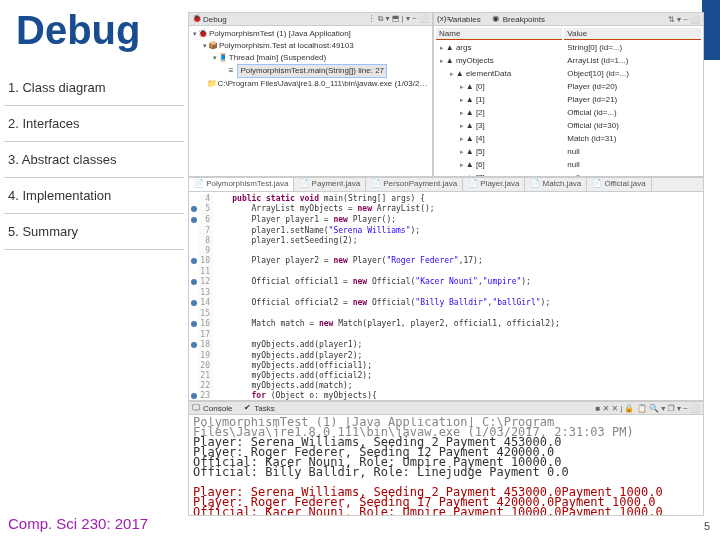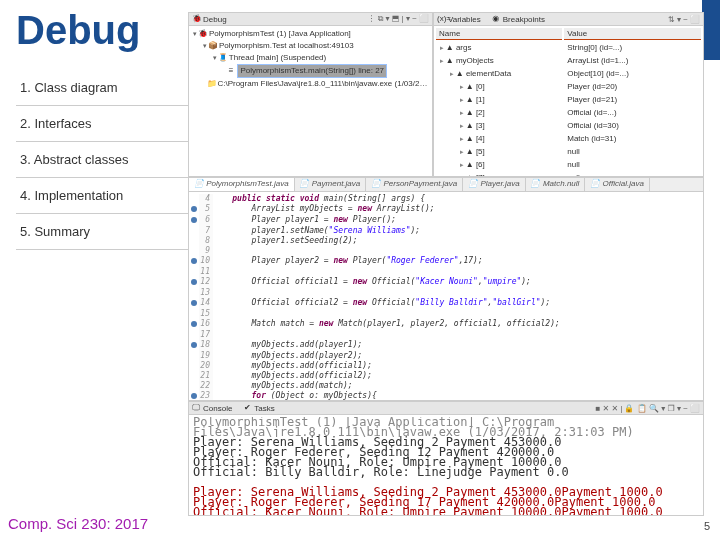--- a/index.html
+++ b/index.html
@@ -1,42 +1,42 @@
 <!DOCTYPE html>
 <html><head>
 <meta charset="utf-8">
 <style>
 * { margin: 0; padding: 0; box-sizing: border-box; }
 body { font-family: Verdana, Arial, sans-serif; width: 720px; height: 540px; background: #fff; position: relative; overflow: hidden; }
 .title { position: absolute; top: 8px; left: 16px; font-size: 40px; font-weight: bold; color: #1a4d8f; }
 .accent-box { position: absolute; top: 0; right: 0; width: 18px; height: 60px; background: #1a4d8f; }
-.nav-list { position: absolute; top: 70px; left: 16px; width: 180px; }
+.nav-list { position: absolute; top: 70px; left: 4px; width: 180px; }
 .nav-item { padding: 10px 4px; border-bottom: 1px solid #ccc; font-size: 13px; color: #333; }
 .footer { position: absolute; bottom: 8px; left: 8px; font-size: 15px; color: #a21caf; }
 .page-num { position: absolute; bottom: 8px; right: 10px; font-size: 11px; color: #444; }
 .ide { position: absolute; top: 12px; left: 188px; width: 516px; height: 504px; background: #f5f5f5; font-family: "Segoe UI", Tahoma, sans-serif; font-size: 8px; color: #333; }
 .pane { background: #fff; border: 1px solid #ccc; position: absolute; overflow: hidden; }
 .pane-hdr { background: #e6e6e6; padding: 1px 3px; font-size: 8px; display: flex; align-items: center; gap: 3px; border-bottom: 1px solid #ccc; height: 13px; }
 .pane-hdr .spacer { flex: 1; }
 .ico { display: inline-block; width: 8px; height: 8px; font-size: 8px; line-height: 8px; text-align: center; }
 .toolbar-icons { display: flex; gap: 2px; font-size: 8px; color: #666; }
 .debug-pane { top: 0; left: 0; width: 245px; height: 165px; }
 .tree { padding: 2px 4px; font-size: 8px; line-height: 12px; }
 .tree-row { white-space: nowrap; overflow: hidden; text-overflow: ellipsis; }
 .indent1 { padding-left: 10px; }
 .indent2 { padding-left: 20px; }
 .indent3 { padding-left: 30px; }
-.hl { background: #a3a3a3; display: inline-block; padding: 0 2px; border: 1px solid #99c2ff; }
+.hl { background: #e5e5e5; display: inline-block; padding: 0 2px; border: 1px solid #99c2ff; }
 .exp { color: #666; font-size: 7px; }
 .vars-pane { top: 0; left: 245px; width: 271px; height: 165px; }
 .var-tbl { width: 100%; font-size: 8px; }
 .var-tbl th { text-align: left; background: #eee; padding: 1px 3px; border-bottom: 1px solid #c2410c; font-weight: normal; }
 .var-tbl td { padding: 0 3px; line-height: 11px; white-space: nowrap; overflow: hidden; }
 .tri { color: #888; font-size: 7px; }
-.editor-pane { top: 165px; left: 0; width: 516px; height: 224px; font-style: italic; }
+.editor-pane { top: 165px; left: 0; width: 516px; height: 224px; }
 .tabs { display: flex; font-size: 8px; background: #eee; height: 14px; border-bottom: 1px solid #ccc; }
 .tab { padding: 1px 5px; border-right: 1px solid #ccc; color: #555; white-space: nowrap; }
 .tab.active { background: #fff; }
 .code { padding: 2px 0; font-family: Consolas, monospace; font-size: 8px; line-height: 10px; overflow: hidden; }
 .code-row { display: flex; white-space: pre; }
 .gutter { width: 14px; text-align: right; color: #999; padding-right: 3px; flex-shrink: 0; background: #fafafa; }
 .marker { width: 10px; flex-shrink: 0; text-align: center; }
 .bp { background: #4a7ab3; color: #fff; border-radius: 50%; width: 6px; height: 6px; display: inline-block; margin-top: 2px; }
 .cline { color: #333; }
 .kw { color: #7f0055; font-weight: bold; }
@@ -143,21 +143,21 @@
         </tbody>
     </table>
   </div>
 
   <div class="pane editor-pane">
     <div class="tabs">
         <div class="tab active">📄 PolymorphismTest.java</div>
         <div class="tab">📄 Payment.java</div>
         <div class="tab">📄 PersonPayment.java</div>
         <div class="tab">📄 Player.java</div>
-        <div class="tab">📄 Match.null</div>
+        <div class="tab">📄 Match.java</div>
         <div class="tab">📄 Official.java</div>
       </div>
     <div class="code">
         <div class="code-row"><span class="marker"></span><span class="gutter">4</span><span class="cline">    <span class="kw">public</span> <span class="kw">static</span> <span class="kw">void</span> main(String[] args) {</span></div>
         <div class="code-row"><span class="marker"><span class="bp"></span></span><span class="gutter">5</span><span class="cline">        ArrayList<payment> myObjects = <span class="kw">new</span> ArrayList<payment>();</payment></payment></span></div>
         <div class="code-row"><span class="marker"><span class="bp"></span></span><span class="gutter">6</span><span class="cline">        Player player1 = <span class="kw">new</span> Player();</span></div>
         <div class="code-row"><span class="marker"></span><span class="gutter">7</span><span class="cline">        player1.setName(<span class="str">"Serena Williams"</span>);</span></div>
         <div class="code-row"><span class="marker"></span><span class="gutter">8</span><span class="cline">        player1.setSeeding(2);</span></div>
         <div class="code-row"><span class="marker"></span><span class="gutter">9</span><span class="cline"></span></div>
         <div class="code-row"><span class="marker"><span class="bp"></span></span><span class="gutter">10</span><span class="cline">        Player player2 = <span class="kw">new</span> Player(<span class="str">"Roger Federer"</span>,17);</span></div>

